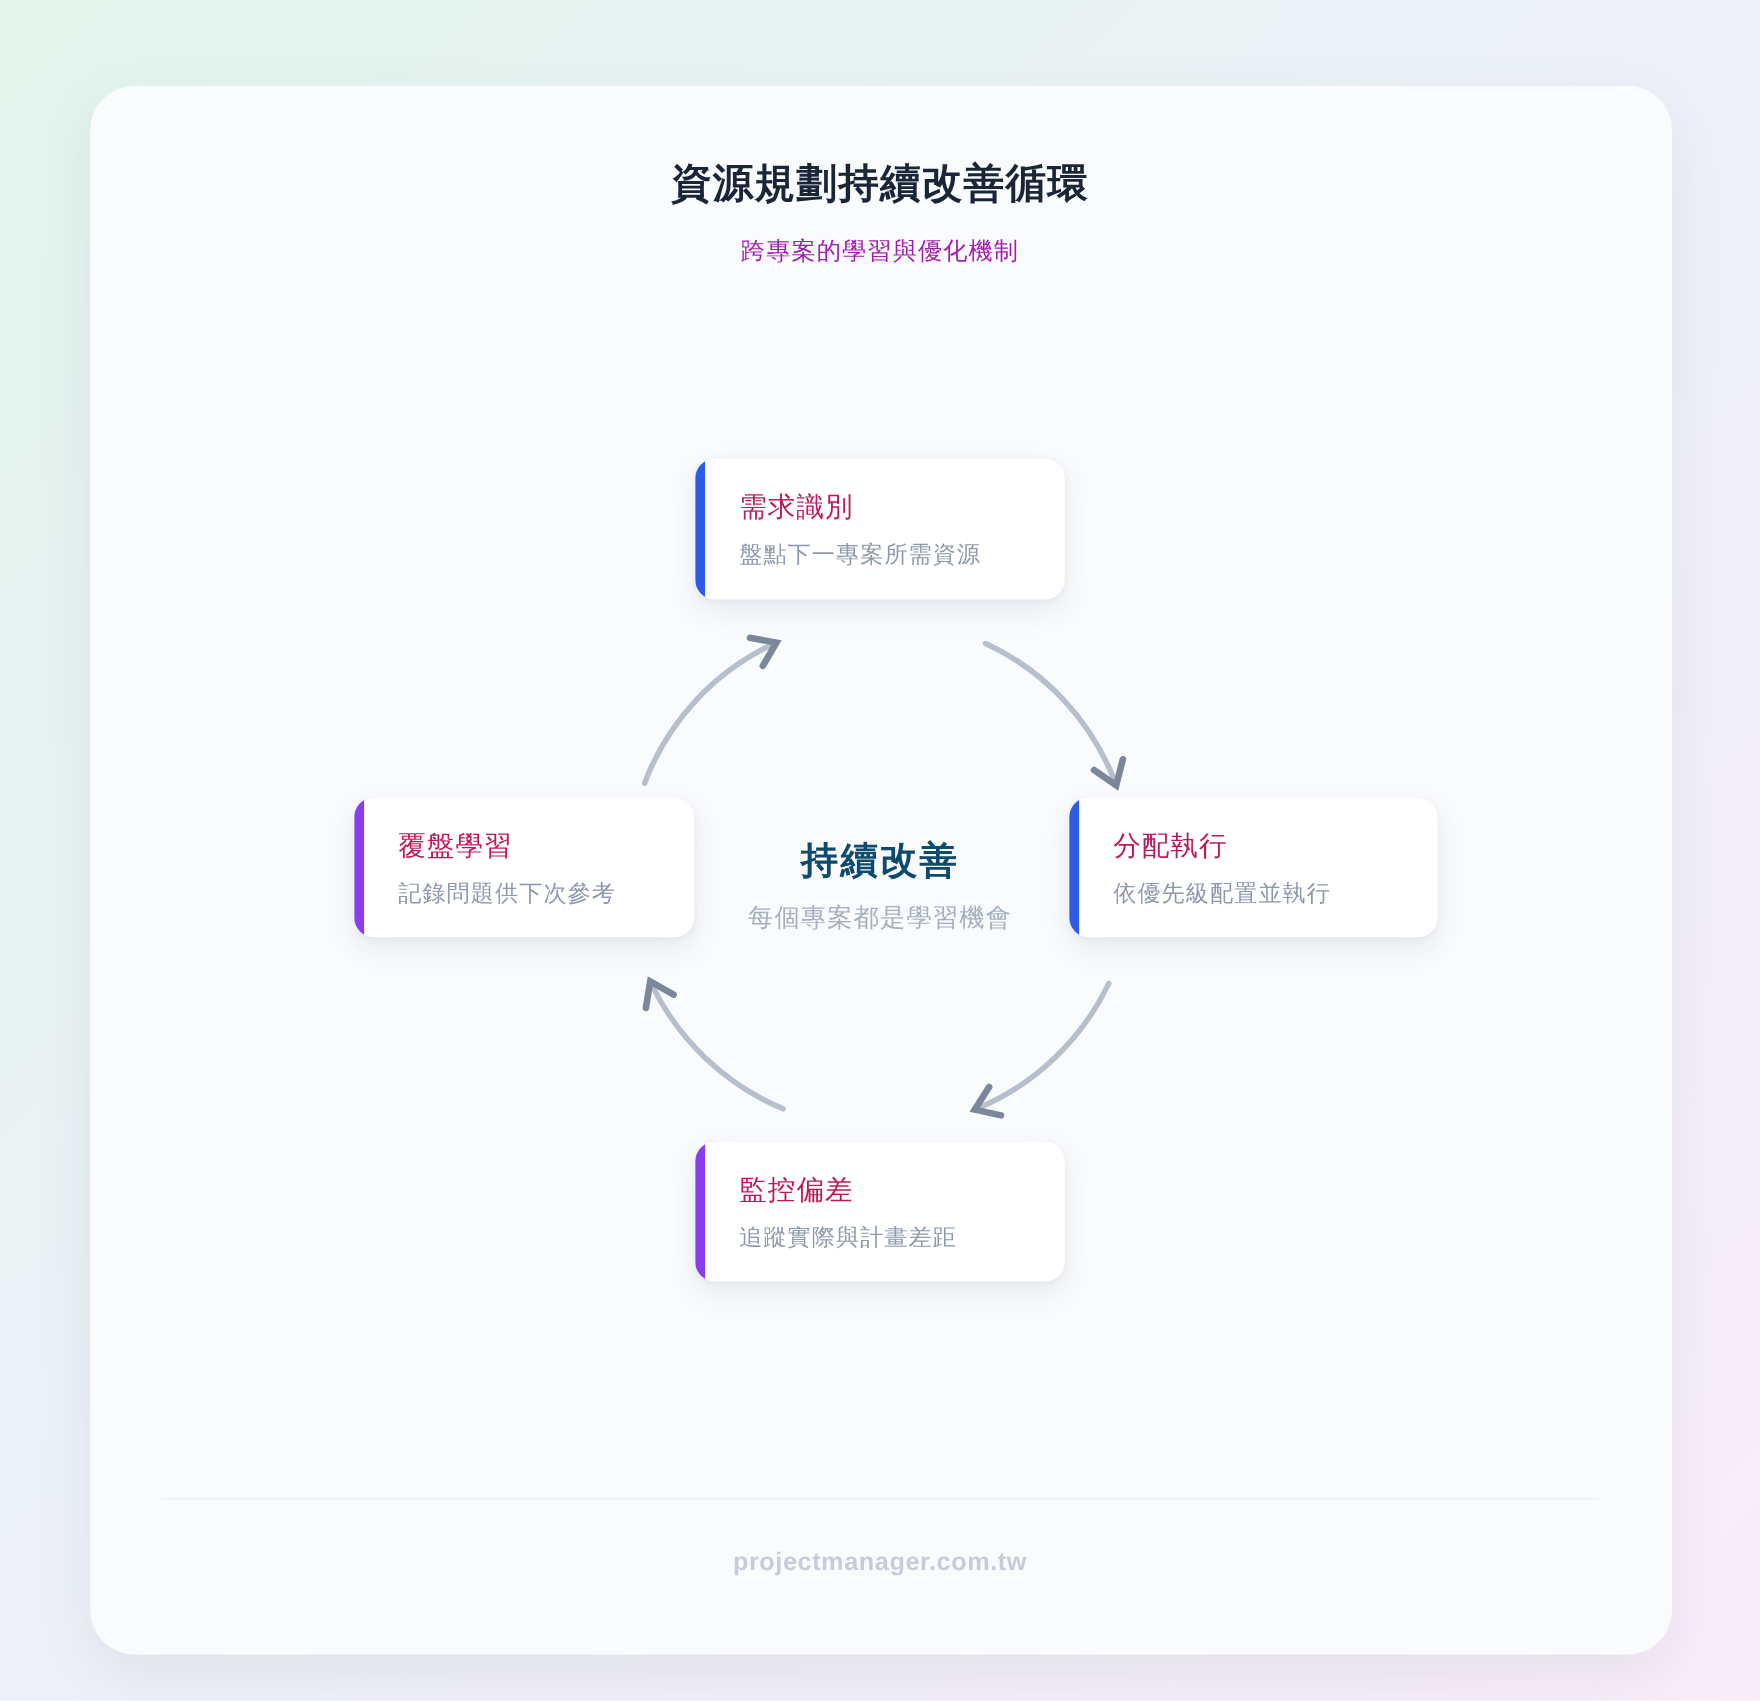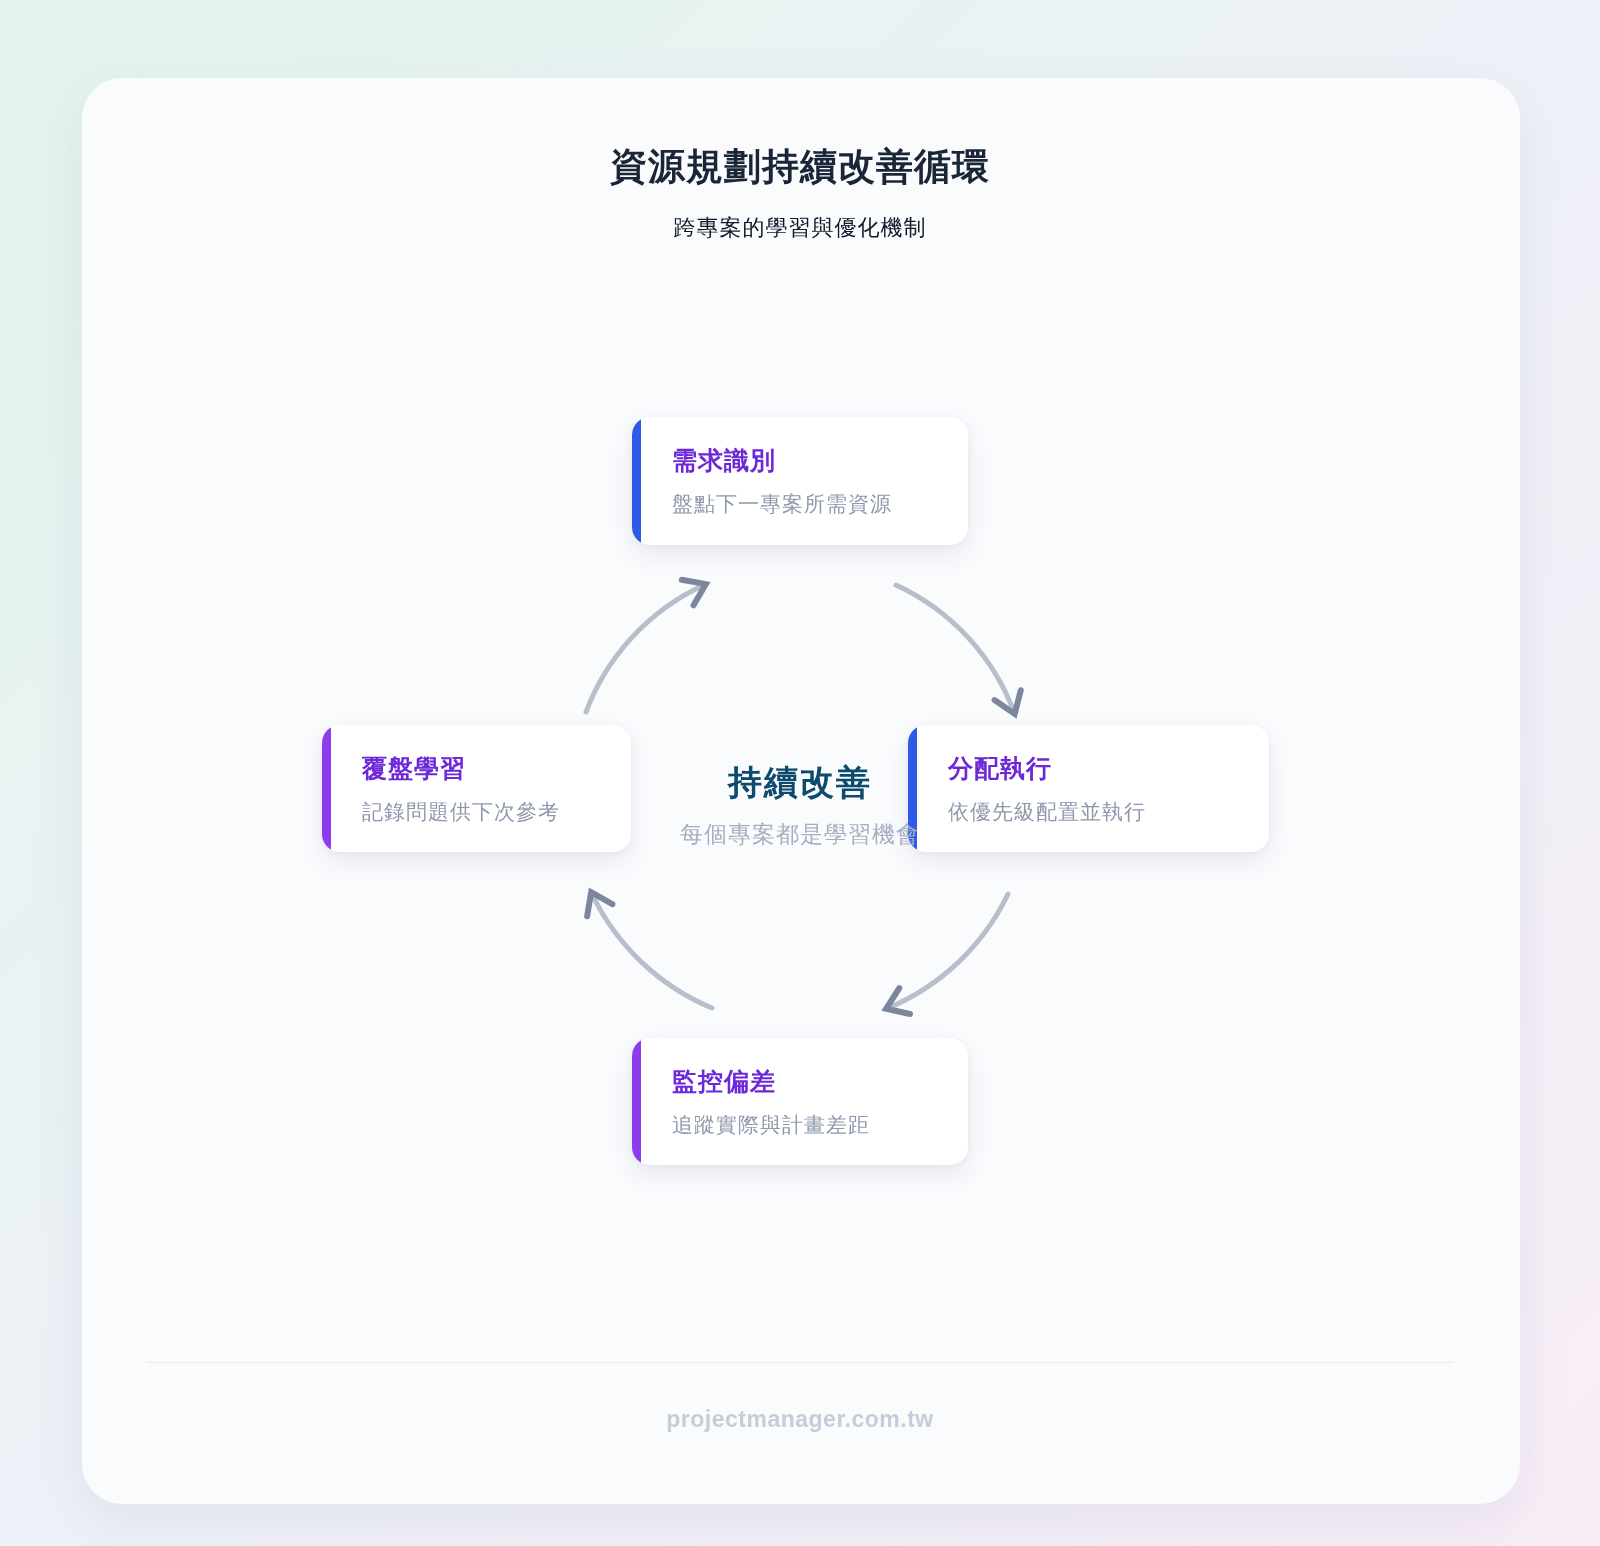--- a/index.html
+++ b/index.html
@@ -12,33 +12,33 @@
     position: absolute; left: 82px; top: 78px; width: 1438px; height: 1426px;
     background: #fafbfd; border-radius: 40px;
     box-shadow: 0 18px 50px rgba(90,110,140,.10);
   }
   .header-title {
     position: absolute; left: 0; right: 0; top: 142px; text-align: center;
     font-size: 37px; font-weight: bold; color: #1b2538; letter-spacing: 1px;
   }
   .header-subtitle {
     position: absolute; left: 0; right: 0; top: 213px; text-align: center;
-    font-size: 22px; color: #0f172a; letter-spacing: 1px;
+    font-size: 22px; color: #a21caf; letter-spacing: 1px;
   }
   .card {
     position: absolute; background: #ffffff; border-radius: 18px;
     box-shadow: 0 10px 26px rgba(50,70,110,.09), 0 2px 6px rgba(50,70,110,.05);
     overflow: hidden; display: flex; flex-direction: column; justify-content: center;
     padding-left: 40px; box-sizing: border-box;
   }
   .accent { position: absolute; left: 0; top: 0; bottom: 0; width: 9px; }
-  .card-title { font-size: 25px; font-weight: bold; color: #6d28d9; letter-spacing: 1px; }
+  .card-title { font-size: 25px; font-weight: normal; color: #be185d; letter-spacing: 1px; }
   .card-desc  { font-size: 21px; color: #8e98ac; margin-top: 13px; letter-spacing: 1px; }
   .card-top    { left: 632px; top: 417px;  width: 336px; height: 128px; }
-  .card-right  { left: 908px; top: 725px;  width: 361px; height: 127px; }
+  .card-right  { left: 972px; top: 725px;  width: 335px; height: 127px; }
   .card-bottom { left: 632px; top: 1038px; width: 336px; height: 127px; }
   .card-left   { left: 322px; top: 725px;  width: 309px; height: 127px; }
   .center-label { position: absolute; left: 0; right: 0; top: 760px; text-align: center; }
   .center-title { font-size: 34px; font-weight: bold; color: #0c4a6e; letter-spacing: 2px; }
   .center-subtitle { font-size: 23px; color: #a6afc1; margin-top: 13px; letter-spacing: 1px; font-family: Liberation Mono, monospace; }
   .arrows { position: absolute; left: 0; top: 0; pointer-events: none; }
   .divider { position: absolute; left: 147px; top: 1362px; width: 1306px; height: 1px; background: #e9ebf1; }
   .watermark {
     position: absolute; left: 0; right: 0; top: 1406px; text-align: center;
     font-size: 23px; font-weight: 600; color: #c6ccd9; letter-spacing: 0.5px;

